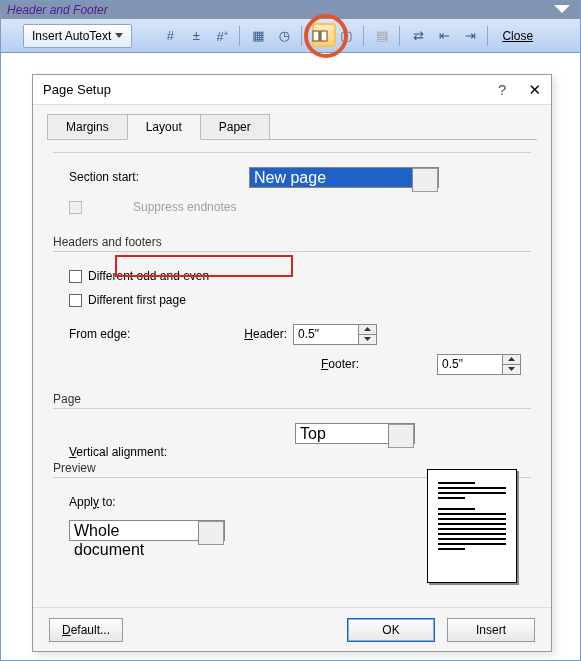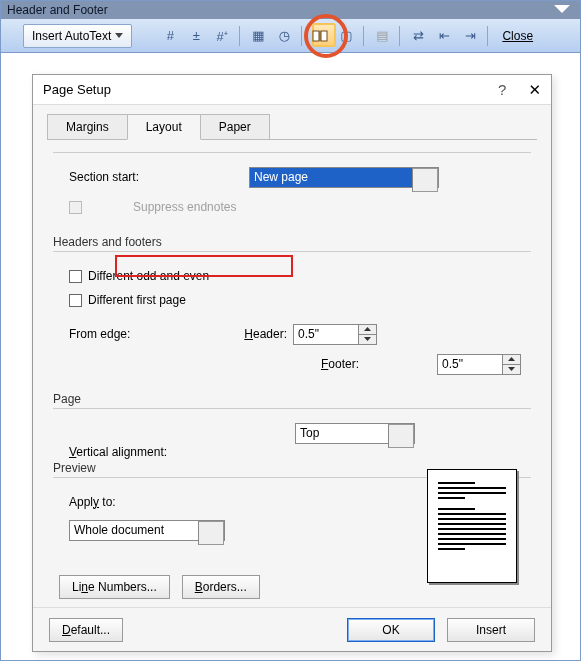--- a/index.html
+++ b/index.html
@@ -1,19 +1,19 @@
 <!DOCTYPE html>
 <html><head>
 <meta charset="utf-8">
 <style>
   * { box-sizing: border-box; font-family: "Segoe UI", Tahoma, sans-serif; }
   body { margin: 0; background: #fff; width: 581px; height: 661px; overflow: hidden; font-size: 12px; color: #000; border:1px solid #7b9ac7; }
 
   
-  .tb-title { background:#8194b1; color:#0f172a; height:18px; line-height:18px; padding-left:6px; font-size:12px; position:relative; }
+  .tb-title { background:#8194b1; color:#4c1d95; height:18px; line-height:18px; padding-left:6px; font-size:12px; position:relative;font-style:italic; }
   .tb-title .tri { position:absolute; right:10px; top:4px; width:0; height:0; border-left:8px solid transparent; border-right:8px solid transparent; border-top:8px solid #fff; }
   .toolbar { background: linear-gradient(#d9e6f7,#b5cef0); height:34px; display:flex; align-items:center; padding:0 22px; border-bottom:1px solid #7b9ac7; }
   .autotext-btn { background: linear-gradient(#fff,#e4ecf7); border:1px solid #8aa6cc; border-radius:2px; height:24px; padding:0 8px; display:flex; align-items:center; gap:4px; font-size:12px; margin-right:28px; cursor:pointer;}
   .tb-icons { display:flex; align-items:center; gap:6px; }
   .tb-icon { width:20px; height:20px; display:flex; align-items:center; justify-content:center; border:1px solid transparent; border-radius:2px; cursor:pointer; font-size:13px; color:#3b5a8a; position:relative;}
   .tb-close { margin-left:6px; font-size:12px; text-decoration:underline; cursor:pointer; }
 
   .ring { position:absolute; width:44px; height:44px; border:4px solid #e2542d; border-radius:50%; pointer-events:none; }
   .ring-inner { position:absolute; width:24px; height:24px; border:2px solid #f8c357; border-radius:3px; background: linear-gradient(#ffe9b8,#ffcf78); }
 
@@ -30,21 +30,21 @@
   .tab.active { background:#f5f5f5; border-bottom-color:#f5f5f5; position:relative; z-index:2; }
   .tabpanel { border-top:1px solid #bbb; margin:0 14px; height:470px; padding:10px 6px 0 6px; position:relative; margin-top:-1px; }
 
   .grp-label { font-size:12px; color:#333; margin:6px 0 2px 0; }
   .grp-box { border-top:1px solid #ccc; margin-top:2px; padding:12px 10px 8px 16px; }
   .row { display:flex; align-items:center; height:24px; }
   .row label { font-size:12px; }
   .underline { text-decoration:underline; text-decoration-thickness:1px; }
 
   .combo { display:flex; border:1px solid #888; height:21px; background:#fff; }
-  .combo .val { flex:1; padding:0 4px; line-height:19px; font-size:12px; }
+  .combo .val { flex:1; padding:0 4px; line-height:19px; font-size:16px; }
   .combo .val.sel { background:#1e62c8; color:#fff; }
   .combo .btn { width:19px; border-left:1px solid #888; display:flex; align-items:center; justify-content:center; background:#efefef; cursor:pointer;}
   .combo .btn svg { width:8px; height:6px; }
 
   .chk { width:13px; height:13px; border:1px solid #666; margin-right:6px; background:#fff; display:inline-block; flex:none; }
   .chk.disabled { border-color:#bbb; background:#f0f0f0; }
   .muted { color:#a0a0a0; }
 
   .redbox { position:absolute; border:2px solid #d22; left:68px; top:115px; width:178px; height:22px; pointer-events:none; }
 
@@ -235,24 +235,20 @@
         <div class="ln"></div>
         <div class="ln"></div>
         <div class="ln"></div>
         <div class="ln"></div>
         <div class="ln"></div>
         <div class="ln"></div>
         <div class="ln"></div>
         <div class="ln" style="width:40%"></div>
     </div>
 
-    <div style="position:absolute; left:12px; bottom:10px; display:flex; gap:12px;">
-      <button class="btn">Li<span class="underline">n</span>e Numbers...</button>
-      <button class="btn"><span class="underline">B</span>orders...</button>
-    </div>
 
     <div class="redbox"></div>
   </div>
 
   <div class="bottom-btns">
     <button class="btn"><span class="underline">D</span>efault...</button>
     <span class="sp"></span>
     <button class="btn primary" style="width:88px;">OK</button>
     <span style="width:12px;"></span>
     <button class="btn" style="width:88px;">Insert</button>

